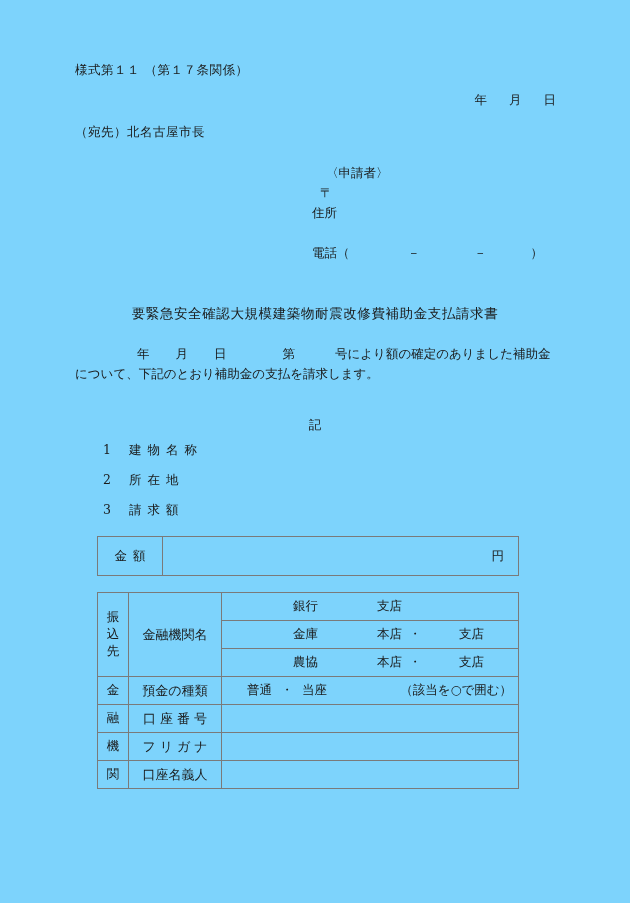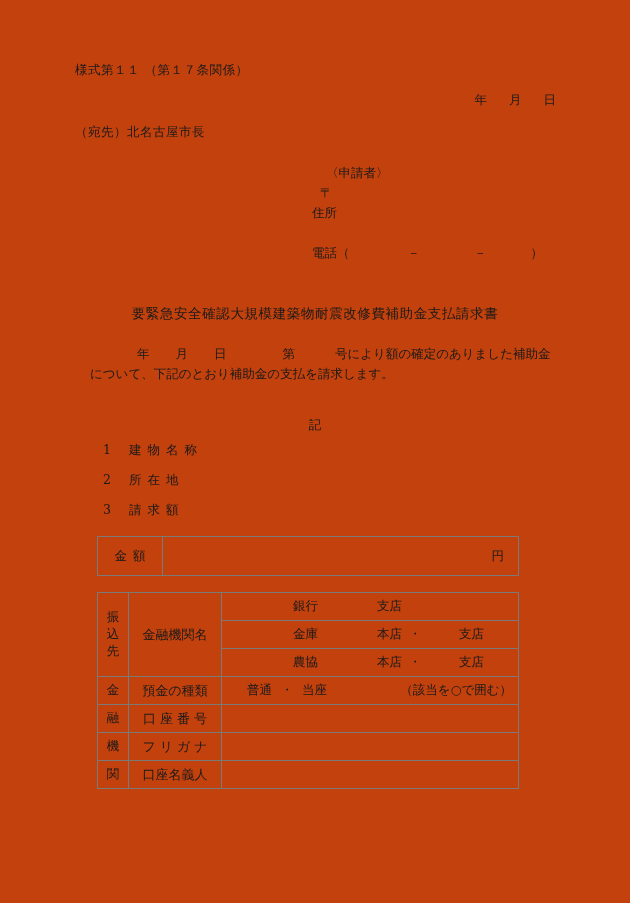--- a/index.html
+++ b/index.html
@@ -8,21 +8,21 @@
     background: #ffffff;
   }
   body {
     font-family: "DejaVu Serif", "Liberation Serif", serif;
     color: #1a1a1a;
   }
   #page {
     position: relative;
     width: 630px;
     height: 903px;
-    background: #c2410c;
+    background: #7dd3fc;
     overflow: hidden;
   }
 
   .abs { position: absolute; }
 
   .form-no {
     left: 75px;
     top: 62px;
     font-size: 12.5px;
     letter-spacing: 0.5px;
@@ -73,21 +73,21 @@
   }
 
   .body-text {
     left: 75px;
     top: 344px;
     width: 482px;
     font-size: 12.5px;
     line-height: 20px;
   }
   .body-text .l1 { display: block; white-space: nowrap; }
-  .body-text .l2 { display: block; white-space: nowrap; margin-left: 15px; }
+  .body-text .l2 { display: block; white-space: nowrap; }
   .bsp-1 { display: inline-block; width: 62px; }
   .bsp-2 { display: inline-block; width: 26px; }
   .bsp-3 { display: inline-block; width: 26px; }
   .bsp-4 { display: inline-block; width: 56px; }
   .bsp-5 { display: inline-block; width: 40px; }
 
   .ki {
     left: 0;
     top: 417px;
     width: 630px;

